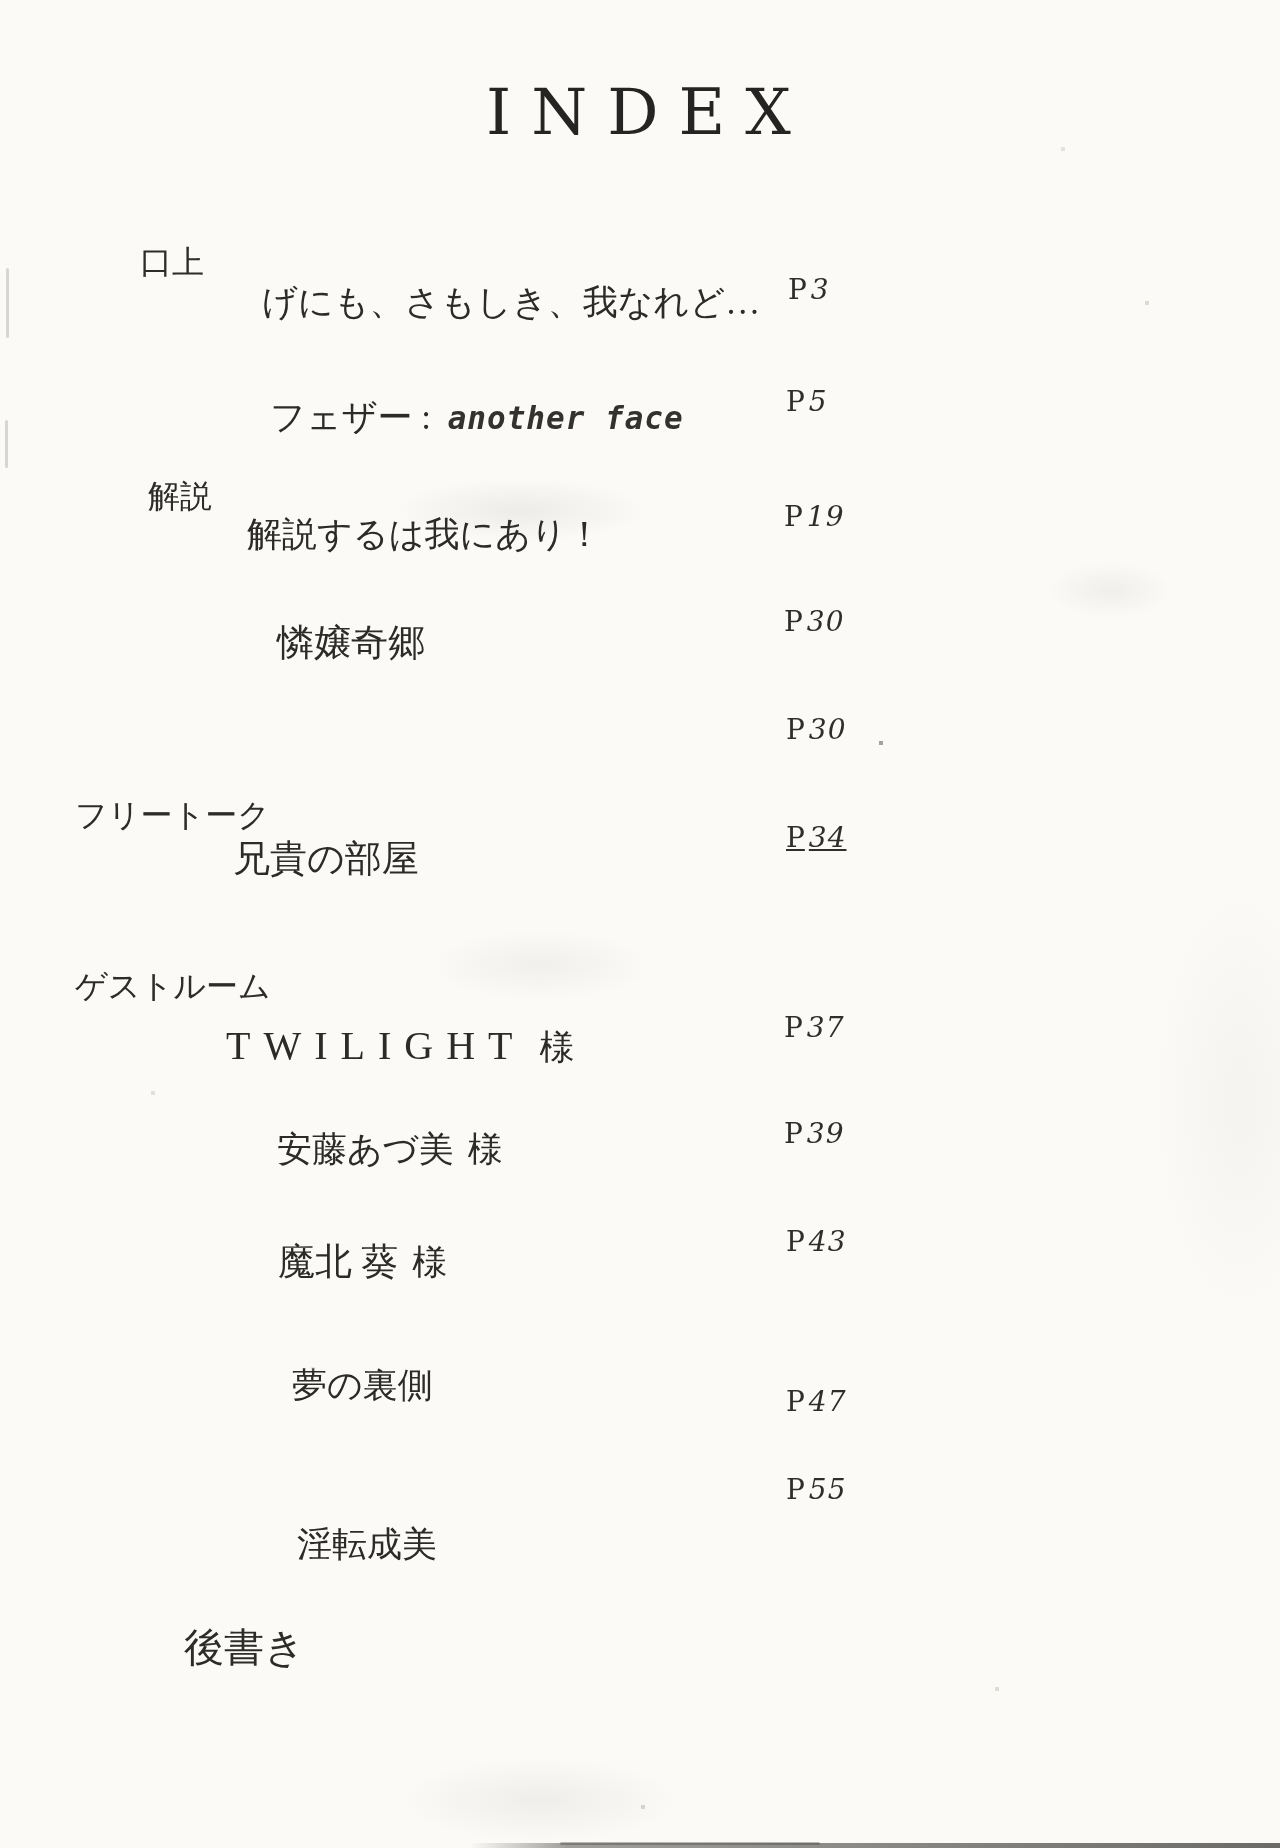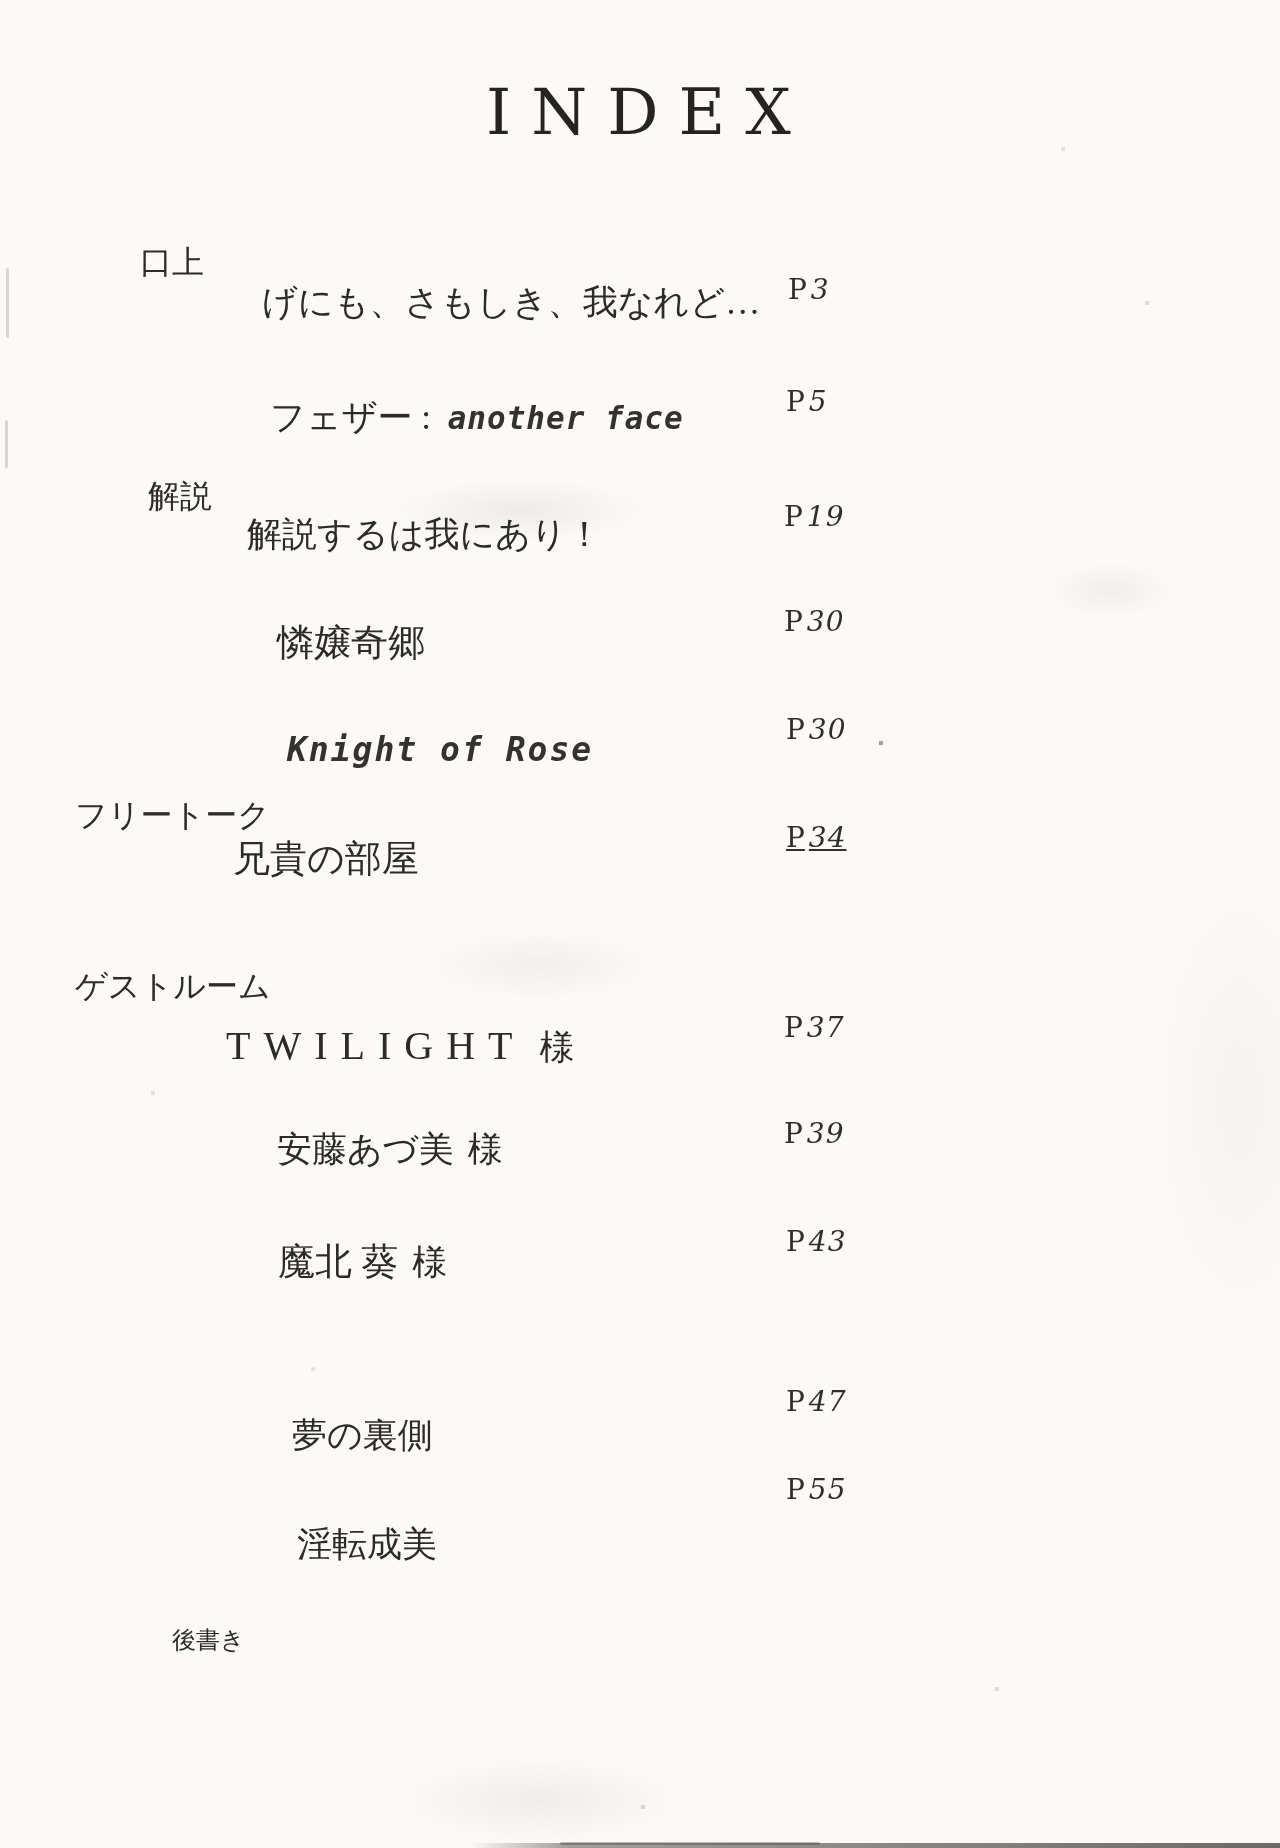--- a/index.html
+++ b/index.html
@@ -134,23 +134,20 @@
     <span class="pp">P</span><span class="pn">19</span>
   </div>
 
   <div class="abs entry-jp big" style="left:277px; top:624px;">
     <span>憐嬢奇郷</span>
   </div>
   <div class="abs pnum" style="left:784px; top:608px;">
     <span class="pp">P</span><span class="pn">30</span>
   </div>
 
-  <div class="abs typewriter tw-mid" style="left:287px; top:733px;">
-    <span>Knight of Rose</span>
-  </div>
   <div class="abs pnum" style="left:786px; top:716px;">
     <span class="pp">P</span><span class="pn">30</span>
   </div>
 
   <div class="abs section-label" style="left:75px; top:799px;">フリートーク</div>
 
   <div class="abs entry-jp big" style="left:233px; top:840px;">
     <span>兄貴の部屋</span>
   </div>
   <div class="abs pnum" style="left:786px; top:824px;text-decoration:underline;">
@@ -173,35 +170,35 @@
     <span class="pp">P</span><span class="pn">39</span>
   </div>
 
   <div class="abs entry-jp big" style="left:278px; top:1243px;">
     <span>魔北 葵</span><span class="suffix-jp">様</span>
   </div>
   <div class="abs pnum" style="left:786px; top:1228px;">
     <span class="pp">P</span><span class="pn">43</span>
   </div>
 
-  <div class="abs entry-jp" style="left:292px; top:1418px;">
+  <div class="abs entry-jp" style="left:292px; top:1368px;">
     <span>夢の裏側</span>
   </div>
   <div class="abs pnum" style="left:786px; top:1388px;">
     <span class="pp">P</span><span class="pn">47</span>
   </div>
 
   <div class="abs entry-jp" style="left:297px; top:1527px;">
     <span>淫転成美</span>
   </div>
   <div class="abs pnum" style="left:786px; top:1476px;">
     <span class="pp">P</span><span class="pn">55</span>
   </div>
 
-  <div class="abs section-label" style="left:172px; top:1628px; font-size:24px;">後書き</div>
+  <div class="abs section-label" style="left:184px; top:1628px; font-size:40px;">後書き</div>
 
   <div class="speckles"></div>
   <div class="edge-mark" style="left:6px; top:268px; height:70px;"></div>
   <div class="edge-mark" style="left:5px; top:420px; height:48px;"></div>
   <div class="bottom-edge"></div>
   <div class="bottom-edge2"></div>
 
 </div>
 
 </body></html>

